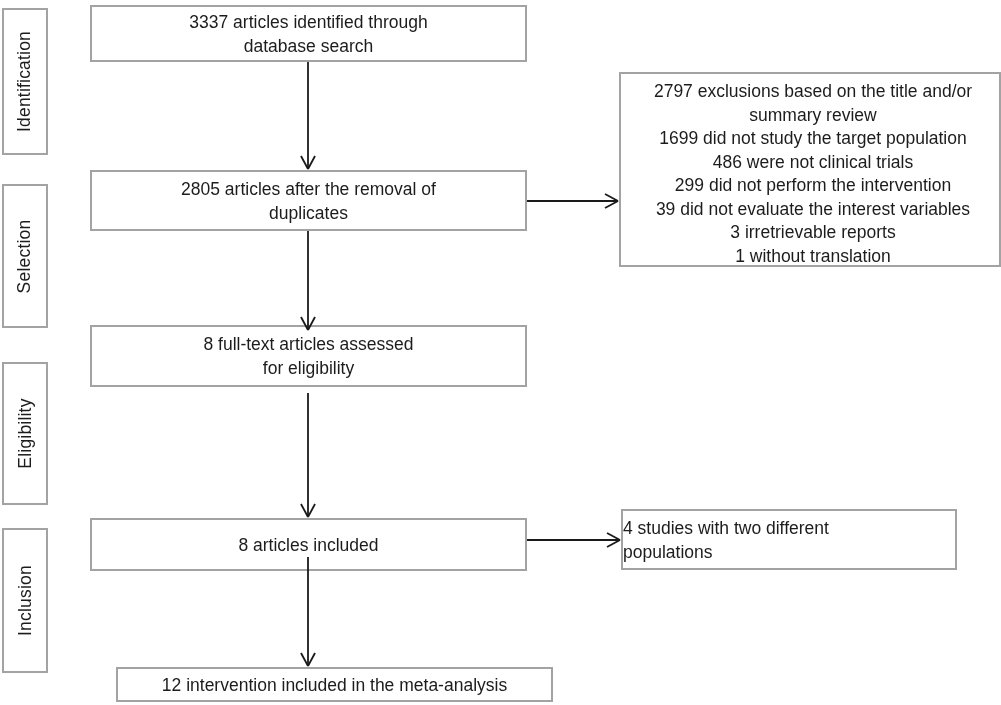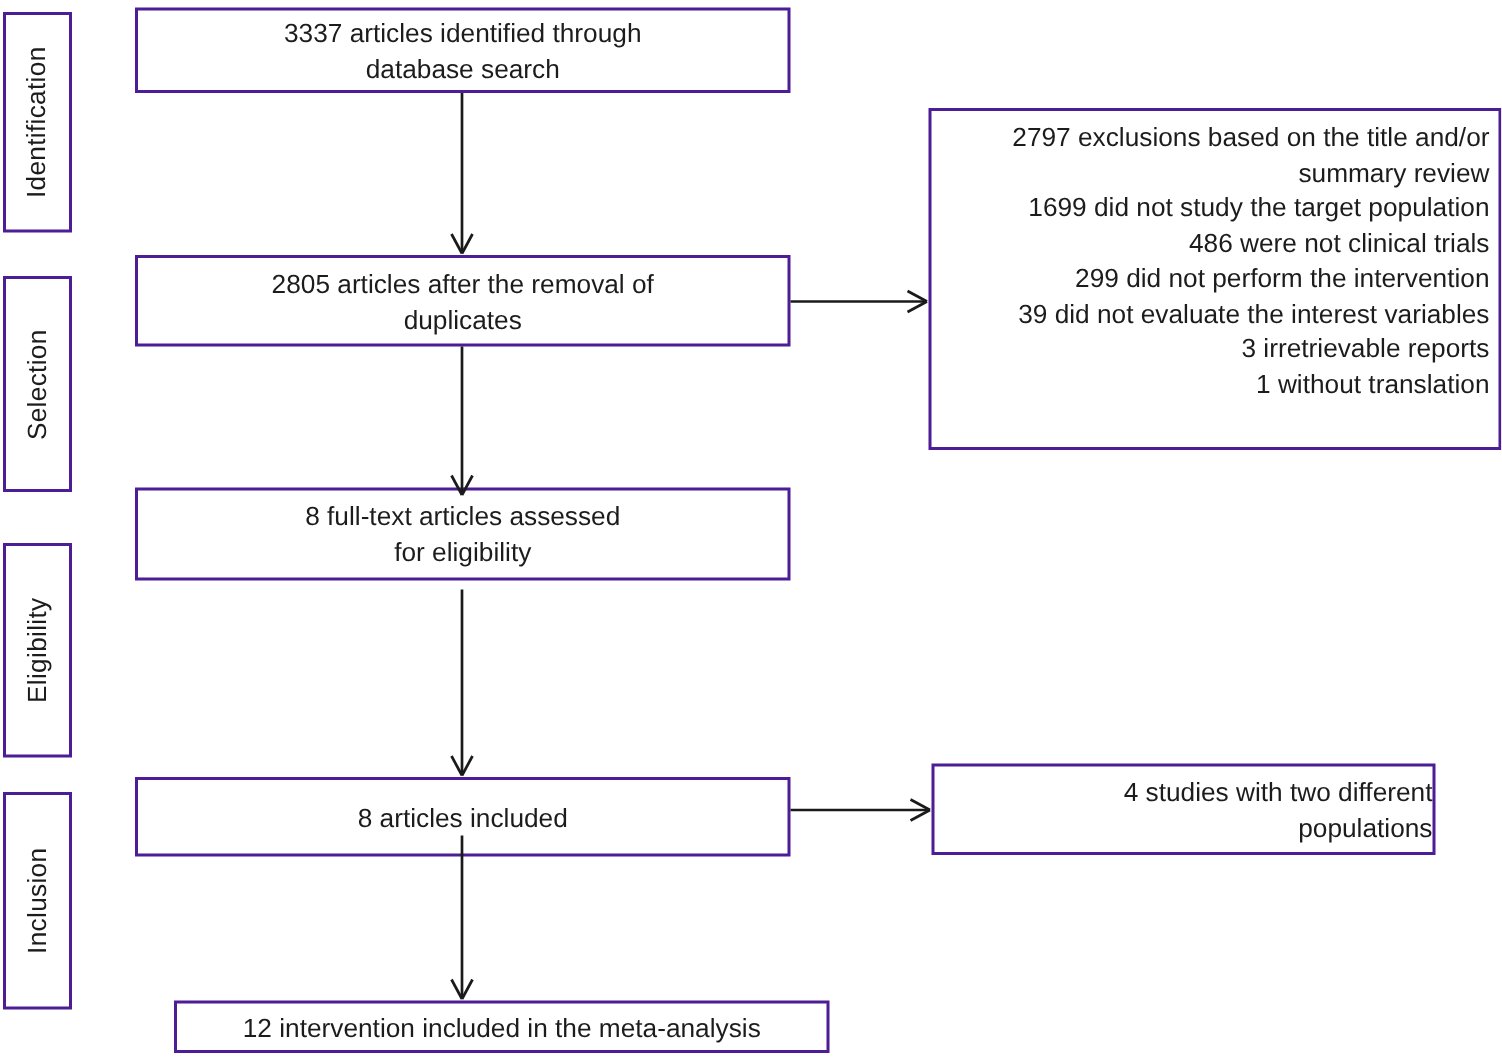--- a/index.html
+++ b/index.html
@@ -8,21 +8,21 @@
     position: relative;
     width: 1001px;
     height: 705px;
     background: #ffffff;
     font-family: "Liberation Sans", sans-serif;
     color: #1c1c1c;
     overflow: hidden;
   }
   .box {
     position: absolute;
-    border: 2px solid #4c1d95;
+    border: 2px solid #a3a3a3;
     background: #ffffff;
   }
   .flow-box {
     left: 90px;
     width: 437px;
     display: flex;
     flex-direction: column;
     align-items: center;
     justify-content: center;
     text-align: center;
@@ -42,33 +42,33 @@
     font-size: 17.5px;
     letter-spacing: 0.2px;
   }
   .side-box {
     font-size: 17.5px;
   }
   #exclusions-box {
     left: 619px;
     top: 72px;
     width: 382px;
-    height: 228px;
+    height: 195px;
     padding: 6px 6px 6px 12px;
     line-height: 23.5px;
-    text-align: right;
+    text-align: center;
   }
   #populations-box {
     left: 621px;
     top: 509px;
     width: 336px;
     height: 61px;
     display: flex;
     flex-direction: column;
-    align-items: flex-end;
+    align-items: flex-start;
     justify-content: center;
     text-align: center;
     line-height: 24px;
   }
   #arrow-layer {
     position: absolute;
     left: 0; top: 0;
     width: 1001px;
     height: 705px;
     pointer-events: none;

